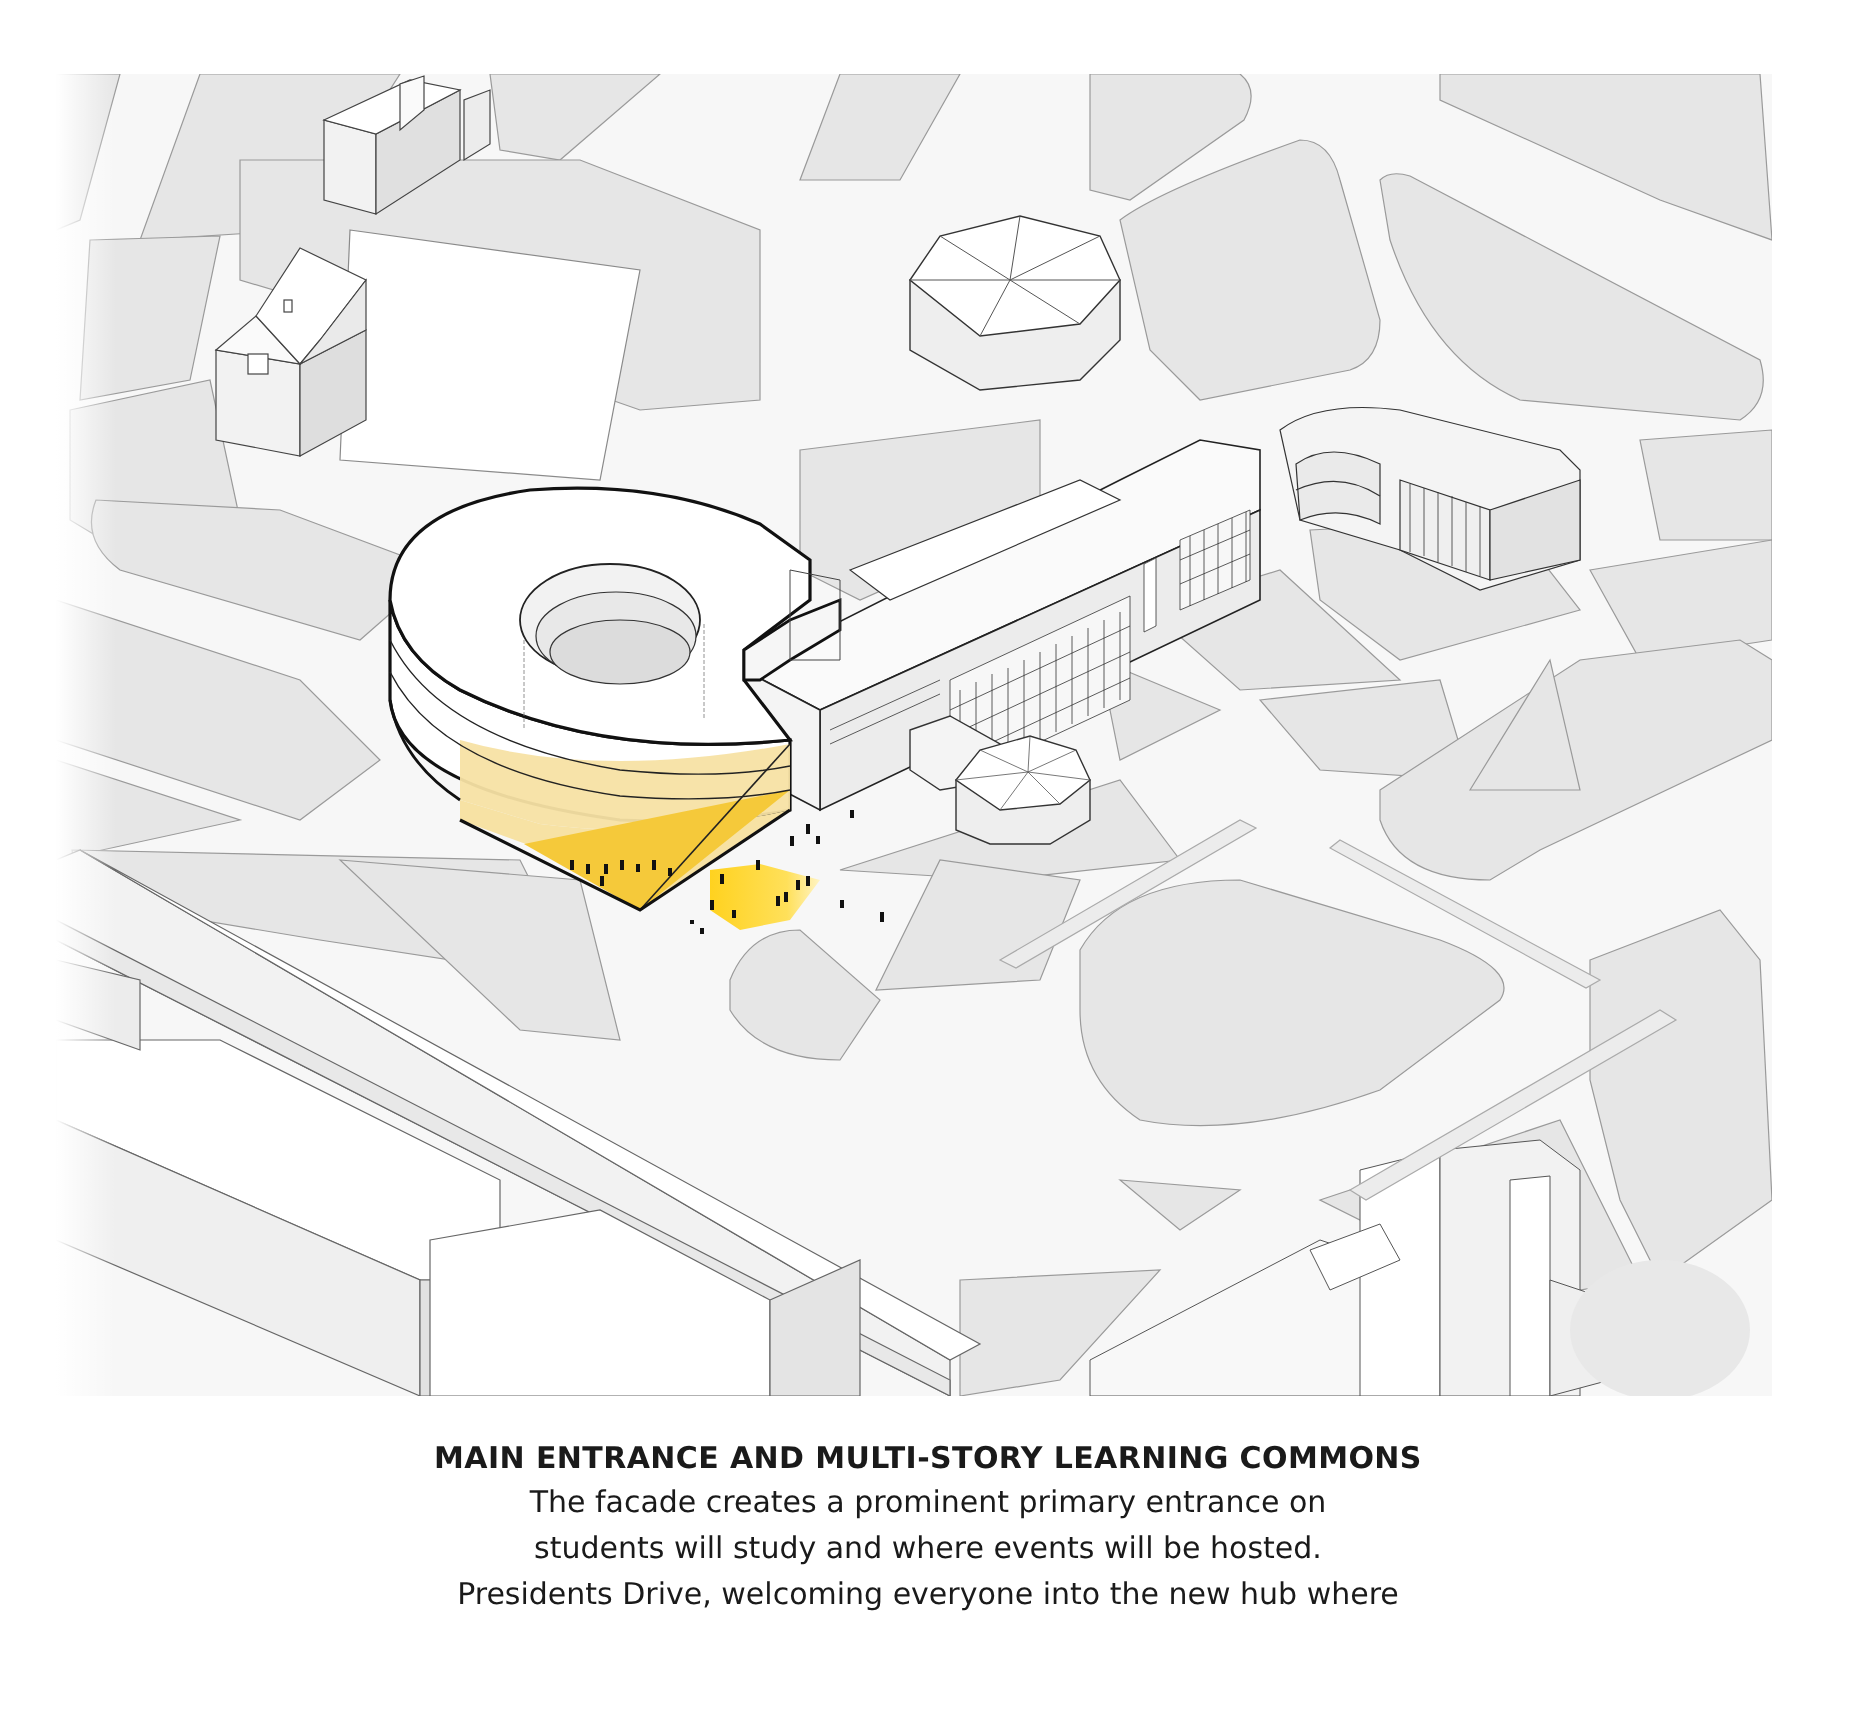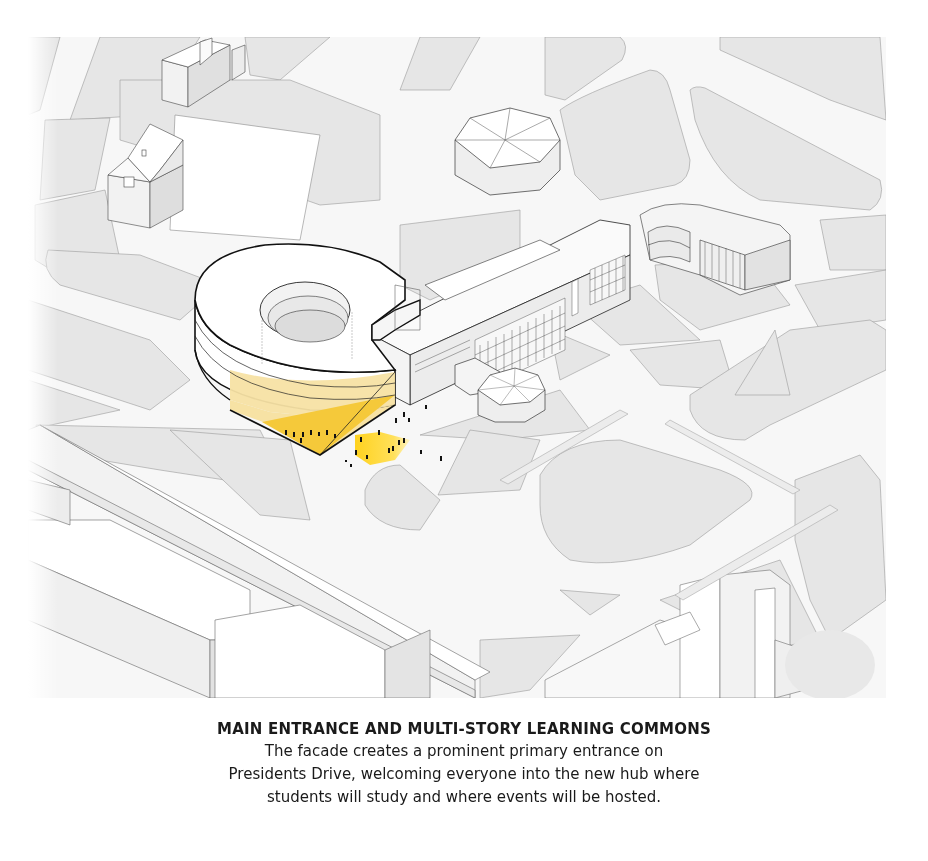--- a/index.html
+++ b/index.html
@@ -210,15 +210,15 @@
       <path d="M670 420 L800 490 L793 494 L665 424 Z"></path>
     </g>
 
     <rect x="28" y="37" width="30" height="661" fill="url(#fadeLeft)"></rect>
   </g>
 </svg>
 
 <div class="caption">
   <div class="caption-title">MAIN ENTRANCE AND MULTI-STORY LEARNING COMMONS</div>
   <div class="caption-body">The facade creates a prominent primary entrance on</div>
+  <div class="caption-body">students will study and where events will be hosted.</div>
   <div class="caption-body">Presidents Drive, welcoming everyone into the new hub where</div>
-  <div class="caption-body">students will study and where events will be hosted.</div>
 </div>
 
 </body></html>

